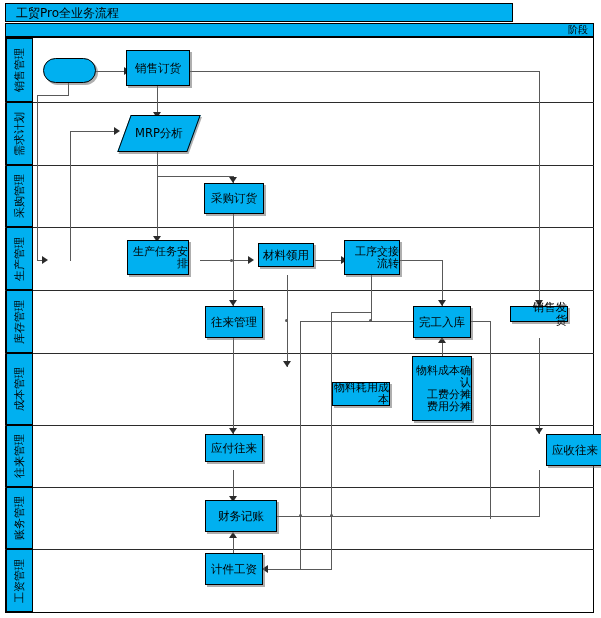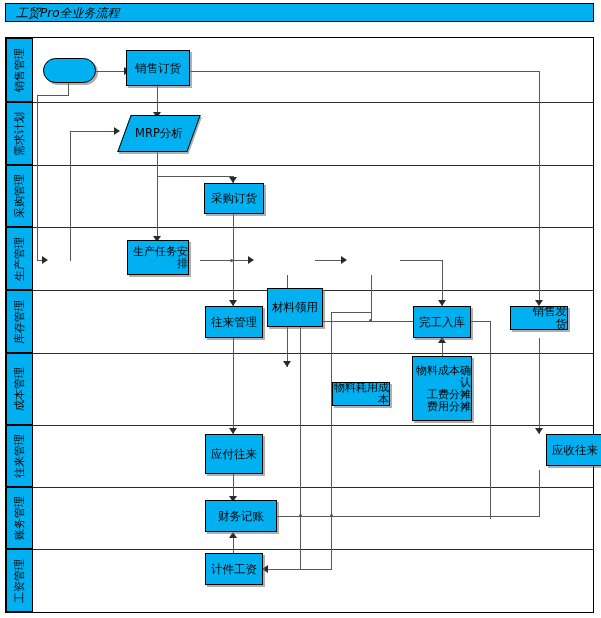--- a/index.html
+++ b/index.html
@@ -1,22 +1,22 @@
 <!DOCTYPE html>
 <html><head>
 <meta charset="utf-8">
 <title>工贸Pro全业务流程</title>
 <style>
   html,body{margin:0;padding:0;background:#ffffff;}
   body{font-family:"DejaVu Sans","Liberation Sans",sans-serif;}
   #page{position:relative;width:601px;height:618px;background:#ffffff;overflow:hidden;}
 
   
-  .titlebar{position:absolute;left:5px;top:3px;width:589px;height:19px;
-            background:#00B0F0;border:1px solid #000000;box-sizing:border-box;font-style:italic;}
+  .titlebar{position:absolute;left:5px;top:3px;width:508px;height:19px;
+            background:#00B0F0;border:1px solid #000000;box-sizing:border-box;}
   .titlebar .ttext{position:absolute;left:10px;top:1px;font-size:12px;color:#000;
                    line-height:16px;white-space:nowrap;}
   .stagebar{position:absolute;left:5px;top:23px;width:589px;height:14px;
             background:#00B0F0;border:1px solid #000000;box-sizing:border-box;}
   .stagebar .stext{position:absolute;right:5px;top:-1px;font-size:10px;color:#000;
                    line-height:14px;white-space:nowrap;}
 
   
   .frame{position:absolute;left:5px;top:37px;width:589px;height:576px;
          border:1px solid #000000;box-sizing:border-box;background:#fff;}
@@ -63,20 +63,23 @@
 </style>
 </head>
 <body>
 
 <div id="page">
 
   <div class="titlebar">
     <div class="ttext">工贸Pro全业务流程</div>
   </div>
 
+  <div class="stagebar">
+    <div class="stext">阶段</div>
+  </div>
 
   <div class="frame"></div>
 
   <div class="band-sep" style="top:102px;"></div>
   <div class="band-sep" style="top:165px;"></div>
   <div class="band-sep" style="top:227px;"></div>
   <div class="band-sep" style="top:290px;"></div>
   <div class="band-sep" style="top:353px;"></div>
   <div class="band-sep" style="top:425px;"></div>
   <div class="band-sep" style="top:487px;"></div>
@@ -198,40 +201,43 @@
     <span class="ptxt">MRP分析</span>
   </div>
 
   <div class="node" style="left:204px;top:183px;width:60px;height:31px;">采购订货</div>
 
 
   <div class="node multi" style="left:127px;top:240px;width:62px;height:35px;">
     <span>生产任务安排</span>
   </div>
 
-  <div class="node" style="left:267px;top:243px;width:56px;height:39px;margin-top:45px;">材料领用</div>
-
+  <div class="node" style="left:258px;top:243px;width:56px;height:24px;">材料领用</div>
+
+  <div class="node multi" style="left:344px;top:240px;width:56px;height:35px;">
+    <span>工序交接流转</span>
+  </div>
 
   <div class="node" style="left:205px;top:306px;width:58px;height:32px;">往来管理</div>
 
   <div class="node" style="left:413px;top:306px;width:58px;height:32px;">完工入库</div>
 
-  <div class="node" style="left:510px;top:306px;width:58px;height:24px;padding-left:12px;">销售发货</div>
+  <div class="node" style="left:510px;top:306px;width:58px;height:16px;padding-left:12px;">销售发货</div>
 
   <div class="node multi" style="left:332px;top:366px;width:58px;height:24px;margin-top:16px;">
     <span>物料耗用成本</span>
   </div>
 
   <div class="node multi" style="left:412px;top:356px;width:60px;height:65px;white-space:pre-line;">
     <span>物料成本确认
 工费分摊
 费用分摊</span>
   </div>
 
-  <div class="node" style="left:205px;top:434px;width:58px;height:40px;">应付往来</div>
+  <div class="node" style="left:205px;top:434px;width:58px;height:28px;">应付往来</div>
 
   <div class="node" style="left:510px;top:434px;width:58px;height:32px;margin-left:36px;">应收往来</div>
 
   <div class="node" style="left:205px;top:500px;width:72px;height:32px;">财务记账</div>
 
   <div class="node" style="left:205px;top:553px;width:58px;height:32px;">计件工资</div>
 
 </div>
 
 </body></html>

